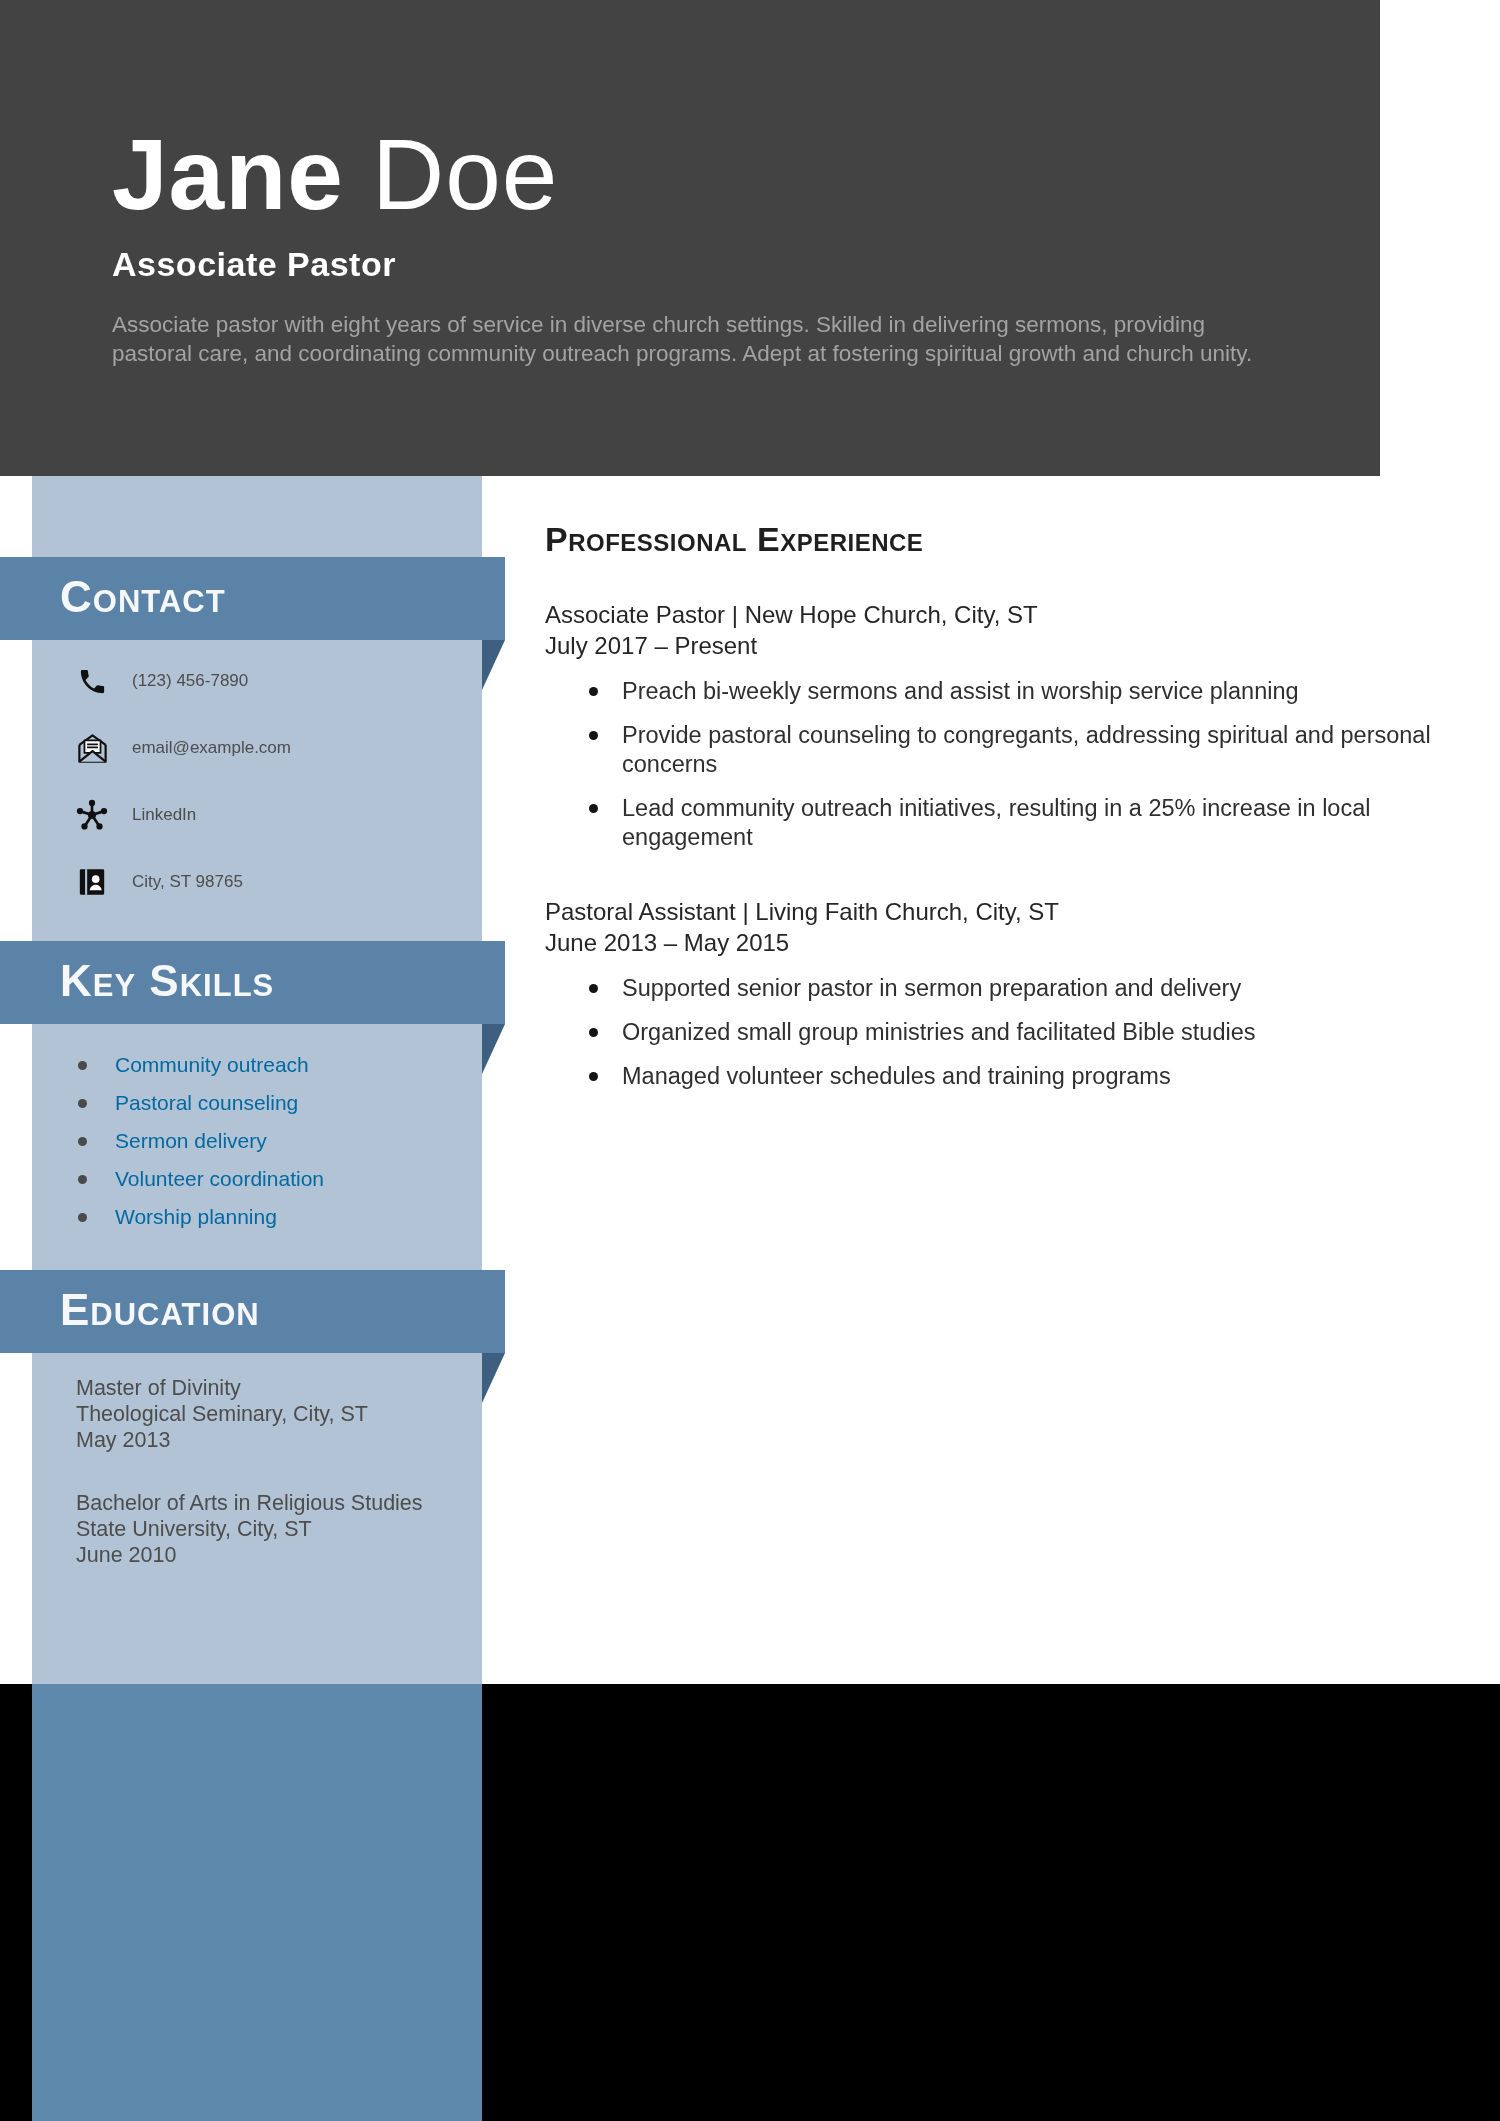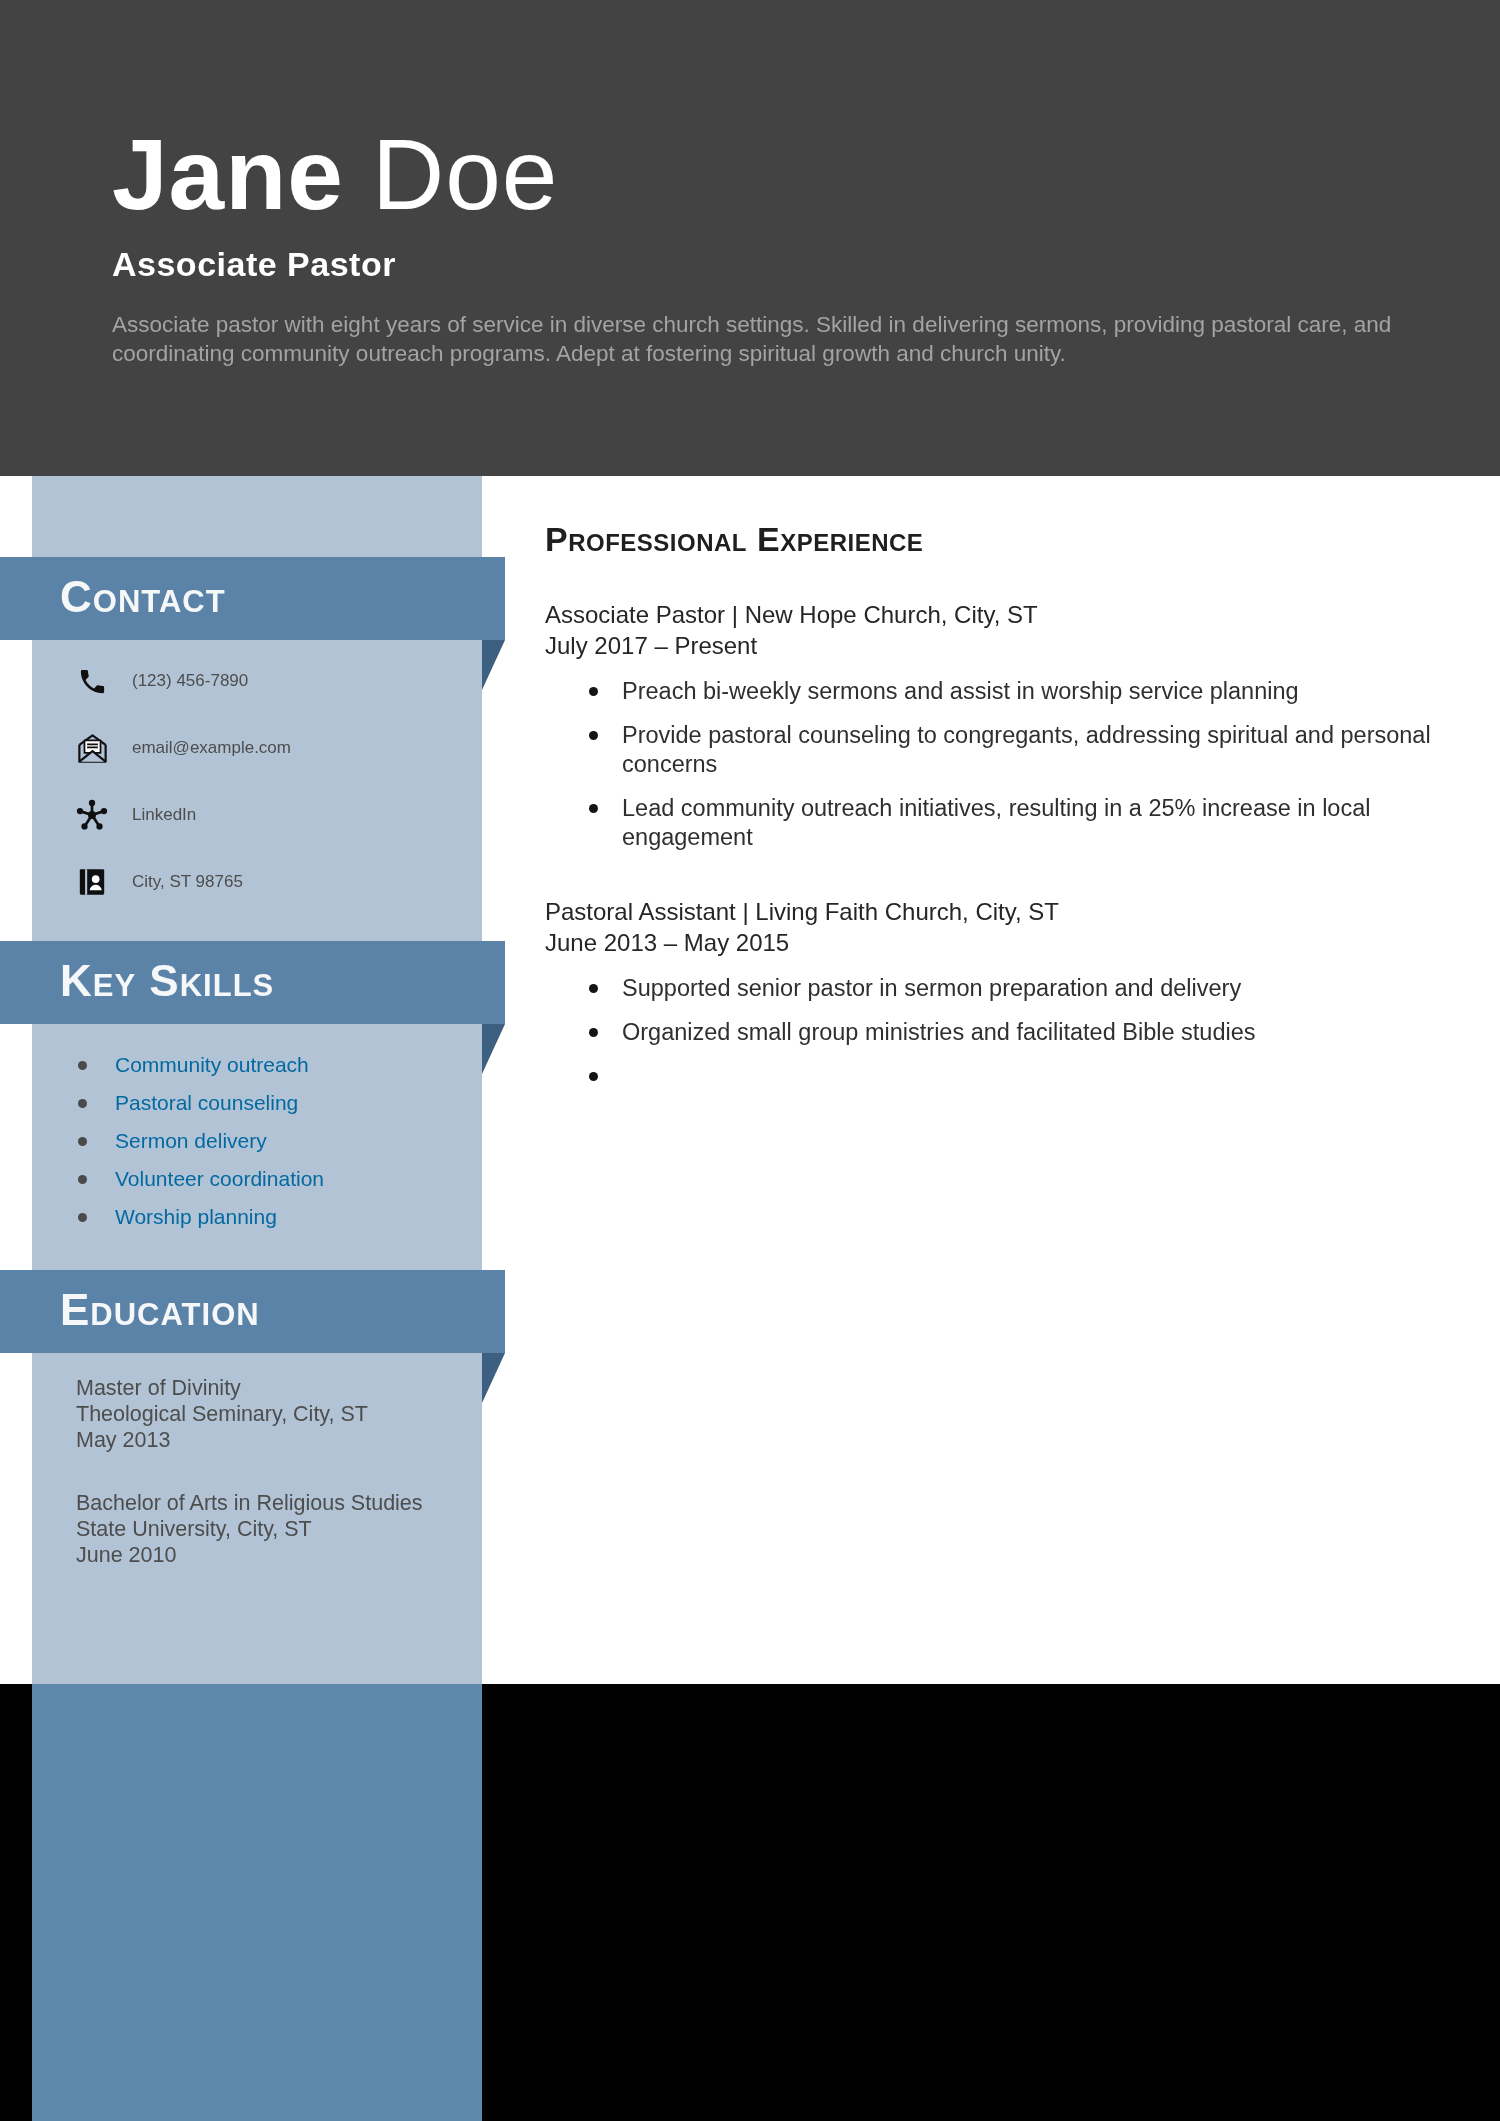--- a/index.html
+++ b/index.html
@@ -2,21 +2,21 @@
 <html style="--header-bg: #434343; --banner-bg: #5b83a8; --banner-fold: #3d5f80; --sidebar-bg: #b1c3d4; --bottom-col-bg: #5e88ac; --bottom-band-bg: #000000;"><head>
 <meta charset="utf-8">
 <style>
   html,body{margin:0;padding:0;background:#fff;}
   .page{
     position:relative;width:1500px;height:2121px;background:#fff;overflow:hidden;
     font-family:"Liberation Sans", sans-serif;
   }
   
   .header{
-    position:absolute;left:0;top:0;width:1500px;height:476px;
+    position:absolute;left:0;top:0;width:1380px;height:476px;
     background:var(--header-bg,#444);color:#fff;box-sizing:border-box;
     padding:122px 100px 0 112px;
   }
   .name{font-size:100px;line-height:104px;letter-spacing:1px;white-space:nowrap;}
   .name .first{font-weight:700;}
   .name .last{font-weight:300;margin-left:28px;}
   .job-title{margin-top:18px;font-size:34px;line-height:40px;font-weight:700;letter-spacing:.5px;}
   .summary{margin-top:26px;font-size:22.5px;line-height:29px;color:#a3a3a3;max-width:1290px;}
   
   .sidebar-bg{position:absolute;left:32px;top:476px;width:450px;height:1208px;background:var(--sidebar-bg,#b1c3d4);}
@@ -195,18 +195,18 @@
         <li><span class="bdot"></span><span>Lead community outreach initiatives, resulting in a 25% increase in local engagement</span></li>
       </ul>
     </div>
 
     <div class="job">
       <div class="job-head">Pastoral Assistant | Living Faith Church, City, ST</div>
       <div class="job-dates">June 2013 – May 2015</div>
       <ul>
         <li><span class="bdot"></span><span>Supported senior pastor in sermon preparation and delivery</span></li>
         <li><span class="bdot"></span><span>Organized small group ministries and facilitated Bible studies</span></li>
-        <li><span class="bdot"></span></li>
+        <li><span class="bdot"></span><span>Managed volunteer schedules and training programs</span></li>
       </ul>
     </div>
   </div>
 
 </div>
 
 </body></html>

